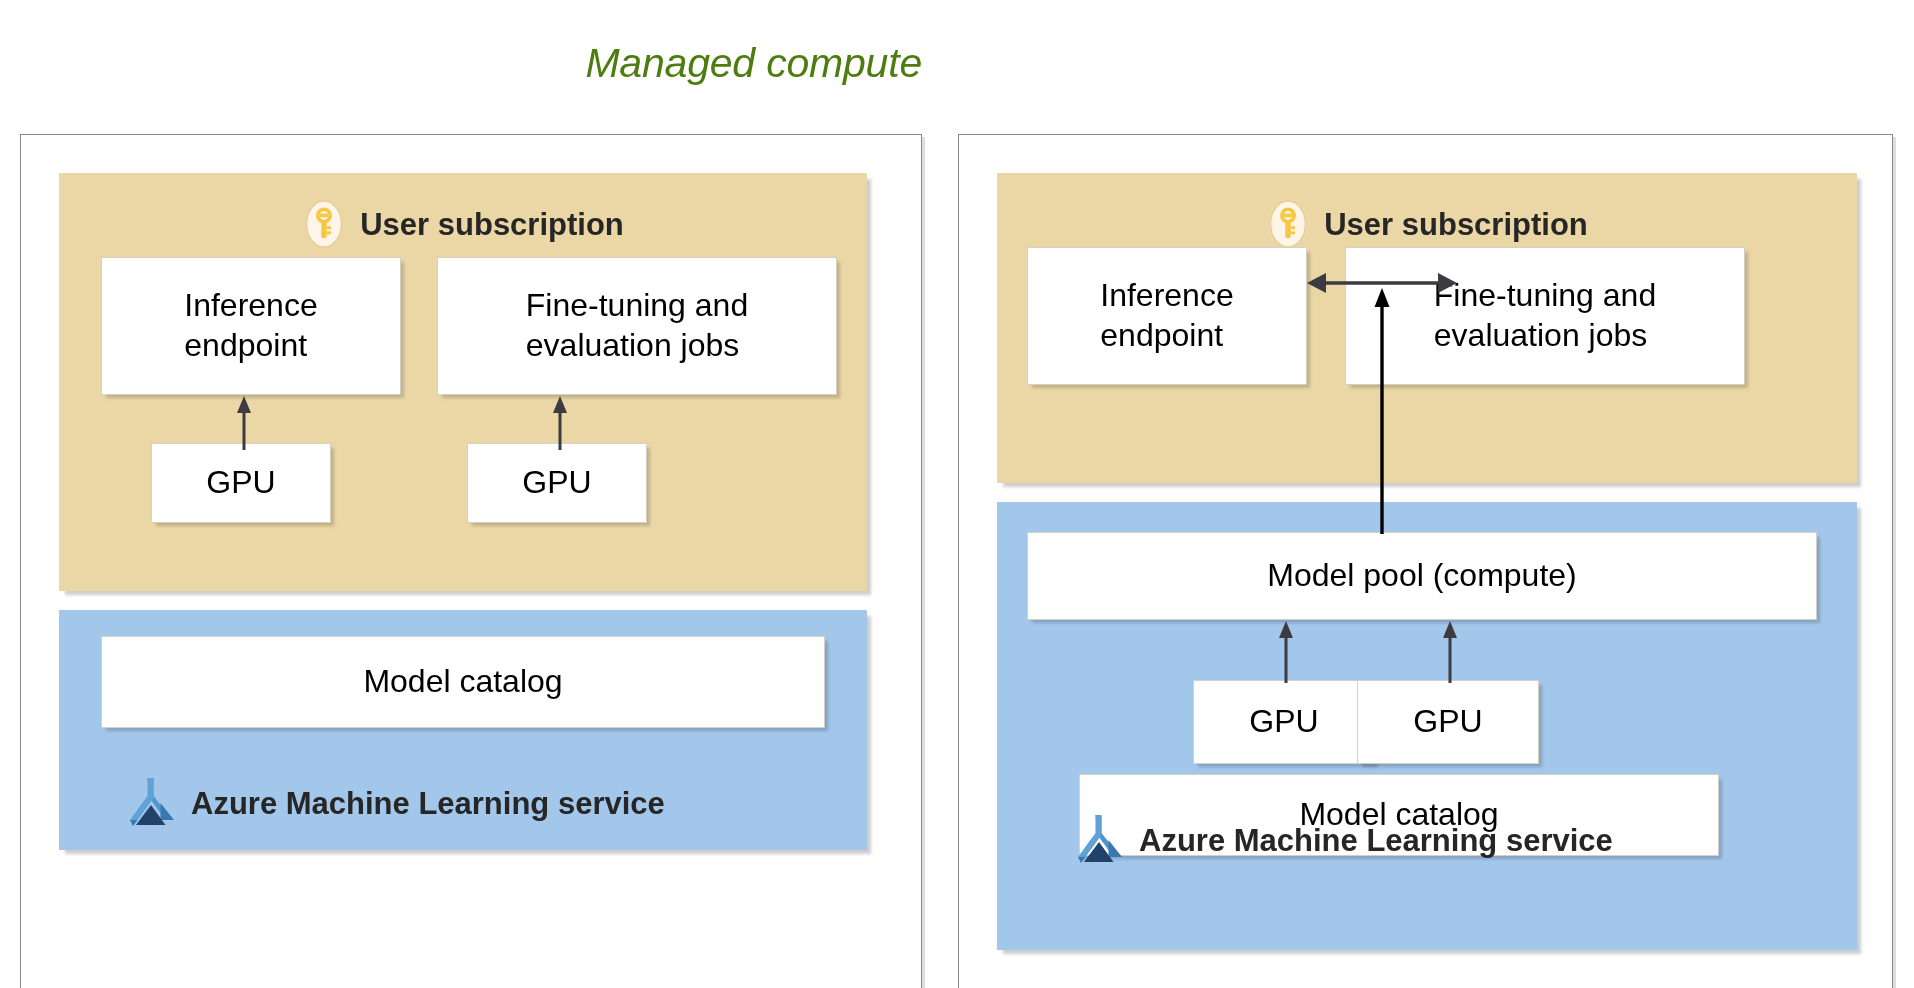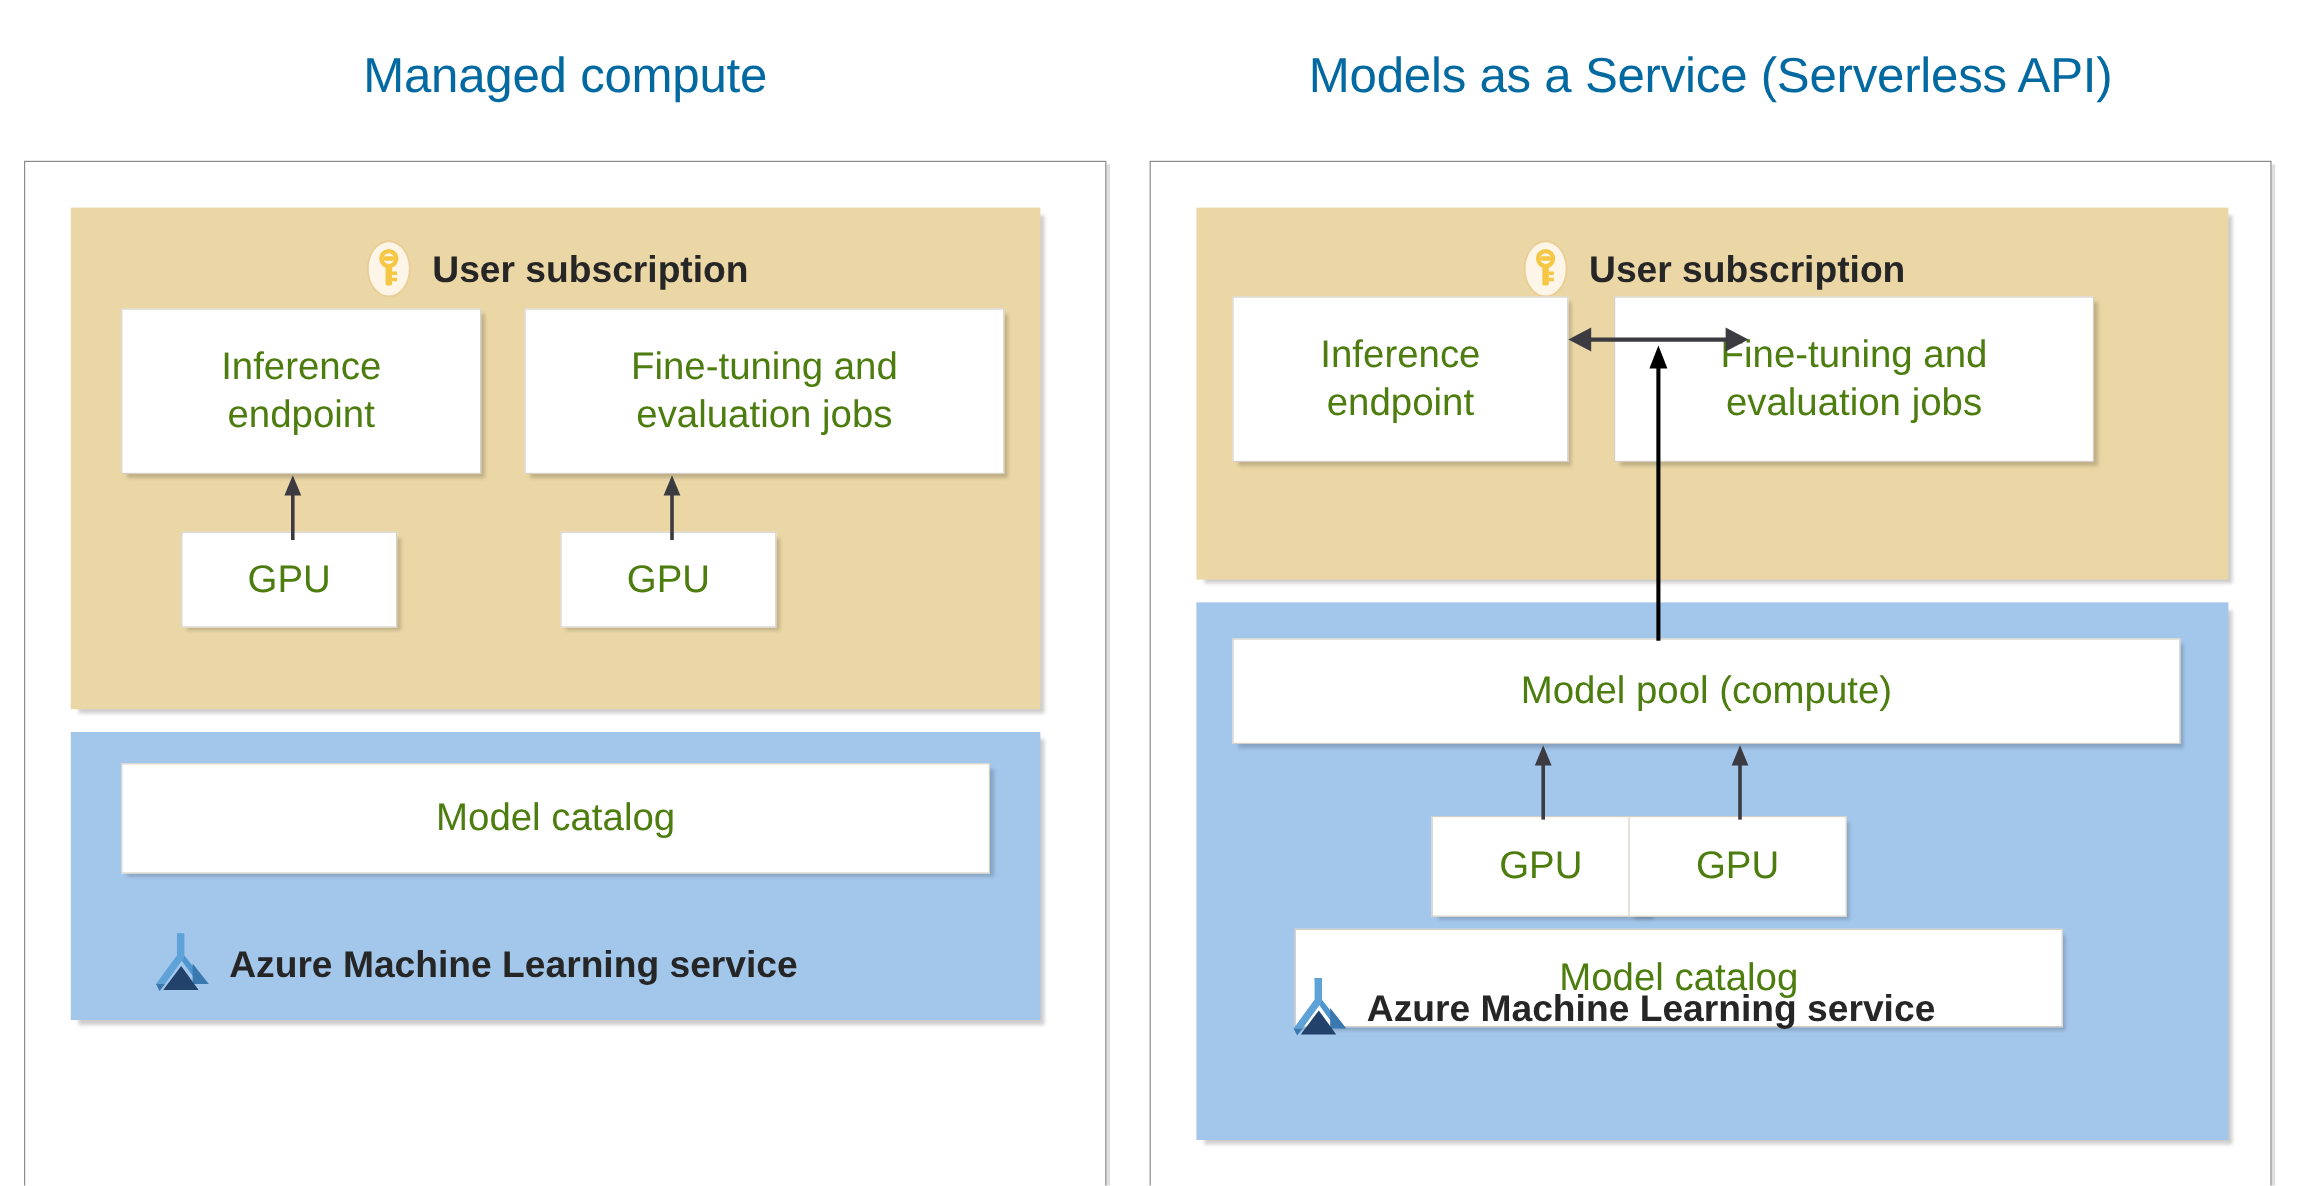--- a/index.html
+++ b/index.html
@@ -17,27 +17,28 @@
   }
 
   .stage {
     position: absolute;
     inset: 0;
   }
 
   
   .panel-title {
     position: absolute;
-    text-align: center;
+    text-align: right;
     font-size: 41px;
     font-weight: 400;
-    color: #0369a1;
+    color: #4d7c0f;
     letter-spacing: -0.2px;
     white-space: nowrap;
     line-height: 1;
+    font-style: italic;
   }
   #title-left  { left: 20px;  top: 43px; width: 902px; }
   #title-right { left: 958px; top: 43px; width: 935px; }
 
   
   .panel {
     position: absolute;
     background: #ffffff;
     border: 1.5px solid #8a8a8a;
     box-shadow: 3px 3px 0 0 rgba(0,0,0,0.13);
@@ -96,24 +97,23 @@
   
   .node {
     position: absolute;
     background: #ffffff;
     border: 1px solid #d5d0c5;
     box-shadow: 4px 4px 3px -1px rgba(0,0,0,0.18);
     box-sizing: border-box;
     display: flex;
     align-items: center;
     justify-content: center;
-    text-align: center;
     font-size: 32px;
     font-weight: 400;
-    color: #4d7c0f;
+    color: #000000;
     line-height: 1.24;
     padding: 4px 10px;
   }
   .node span { display: block; }
 
   
   #n-l-inference { left: 42px;  top: 84px;  width: 300px; height: 138px; }
   #n-l-finetune  { left: 378px; top: 84px;  width: 400px; height: 138px; }
   #n-l-gpu1      { left: 92px;  top: 270px; width: 180px; height: 80px; }
   #n-l-gpu2      { left: 408px; top: 270px; width: 180px; height: 80px; }
@@ -146,21 +146,20 @@
   
   #arr-r-double { left: 347px; top: 133px; width: 152px; height: 30px; }
 </style>
 </head>
 <body>
 
 <div class="stage">
 
   <div class="panel-title" id="title-left">Managed compute</div>
 
-  <div class="panel-title" id="title-right">Models as a Service (Serverless API)</div>
 
   <div class="panel" id="panel-left">
 
     <div class="group tan" id="tan-left">
 
       <div class="group-header" id="hdr-user-left">
         <svg class="key-icon" viewBox="0 0 44 50">
           <ellipse cx="22" cy="25" rx="17.5" ry="23" fill="#FDF6E8" stroke="#E9CE97" stroke-width="1.6"></ellipse>
           <circle cx="22" cy="16.5" r="8" fill="#F6C744"></circle>
           <circle cx="22" cy="16.5" r="4.4" fill="#FDF6E8"></circle>

